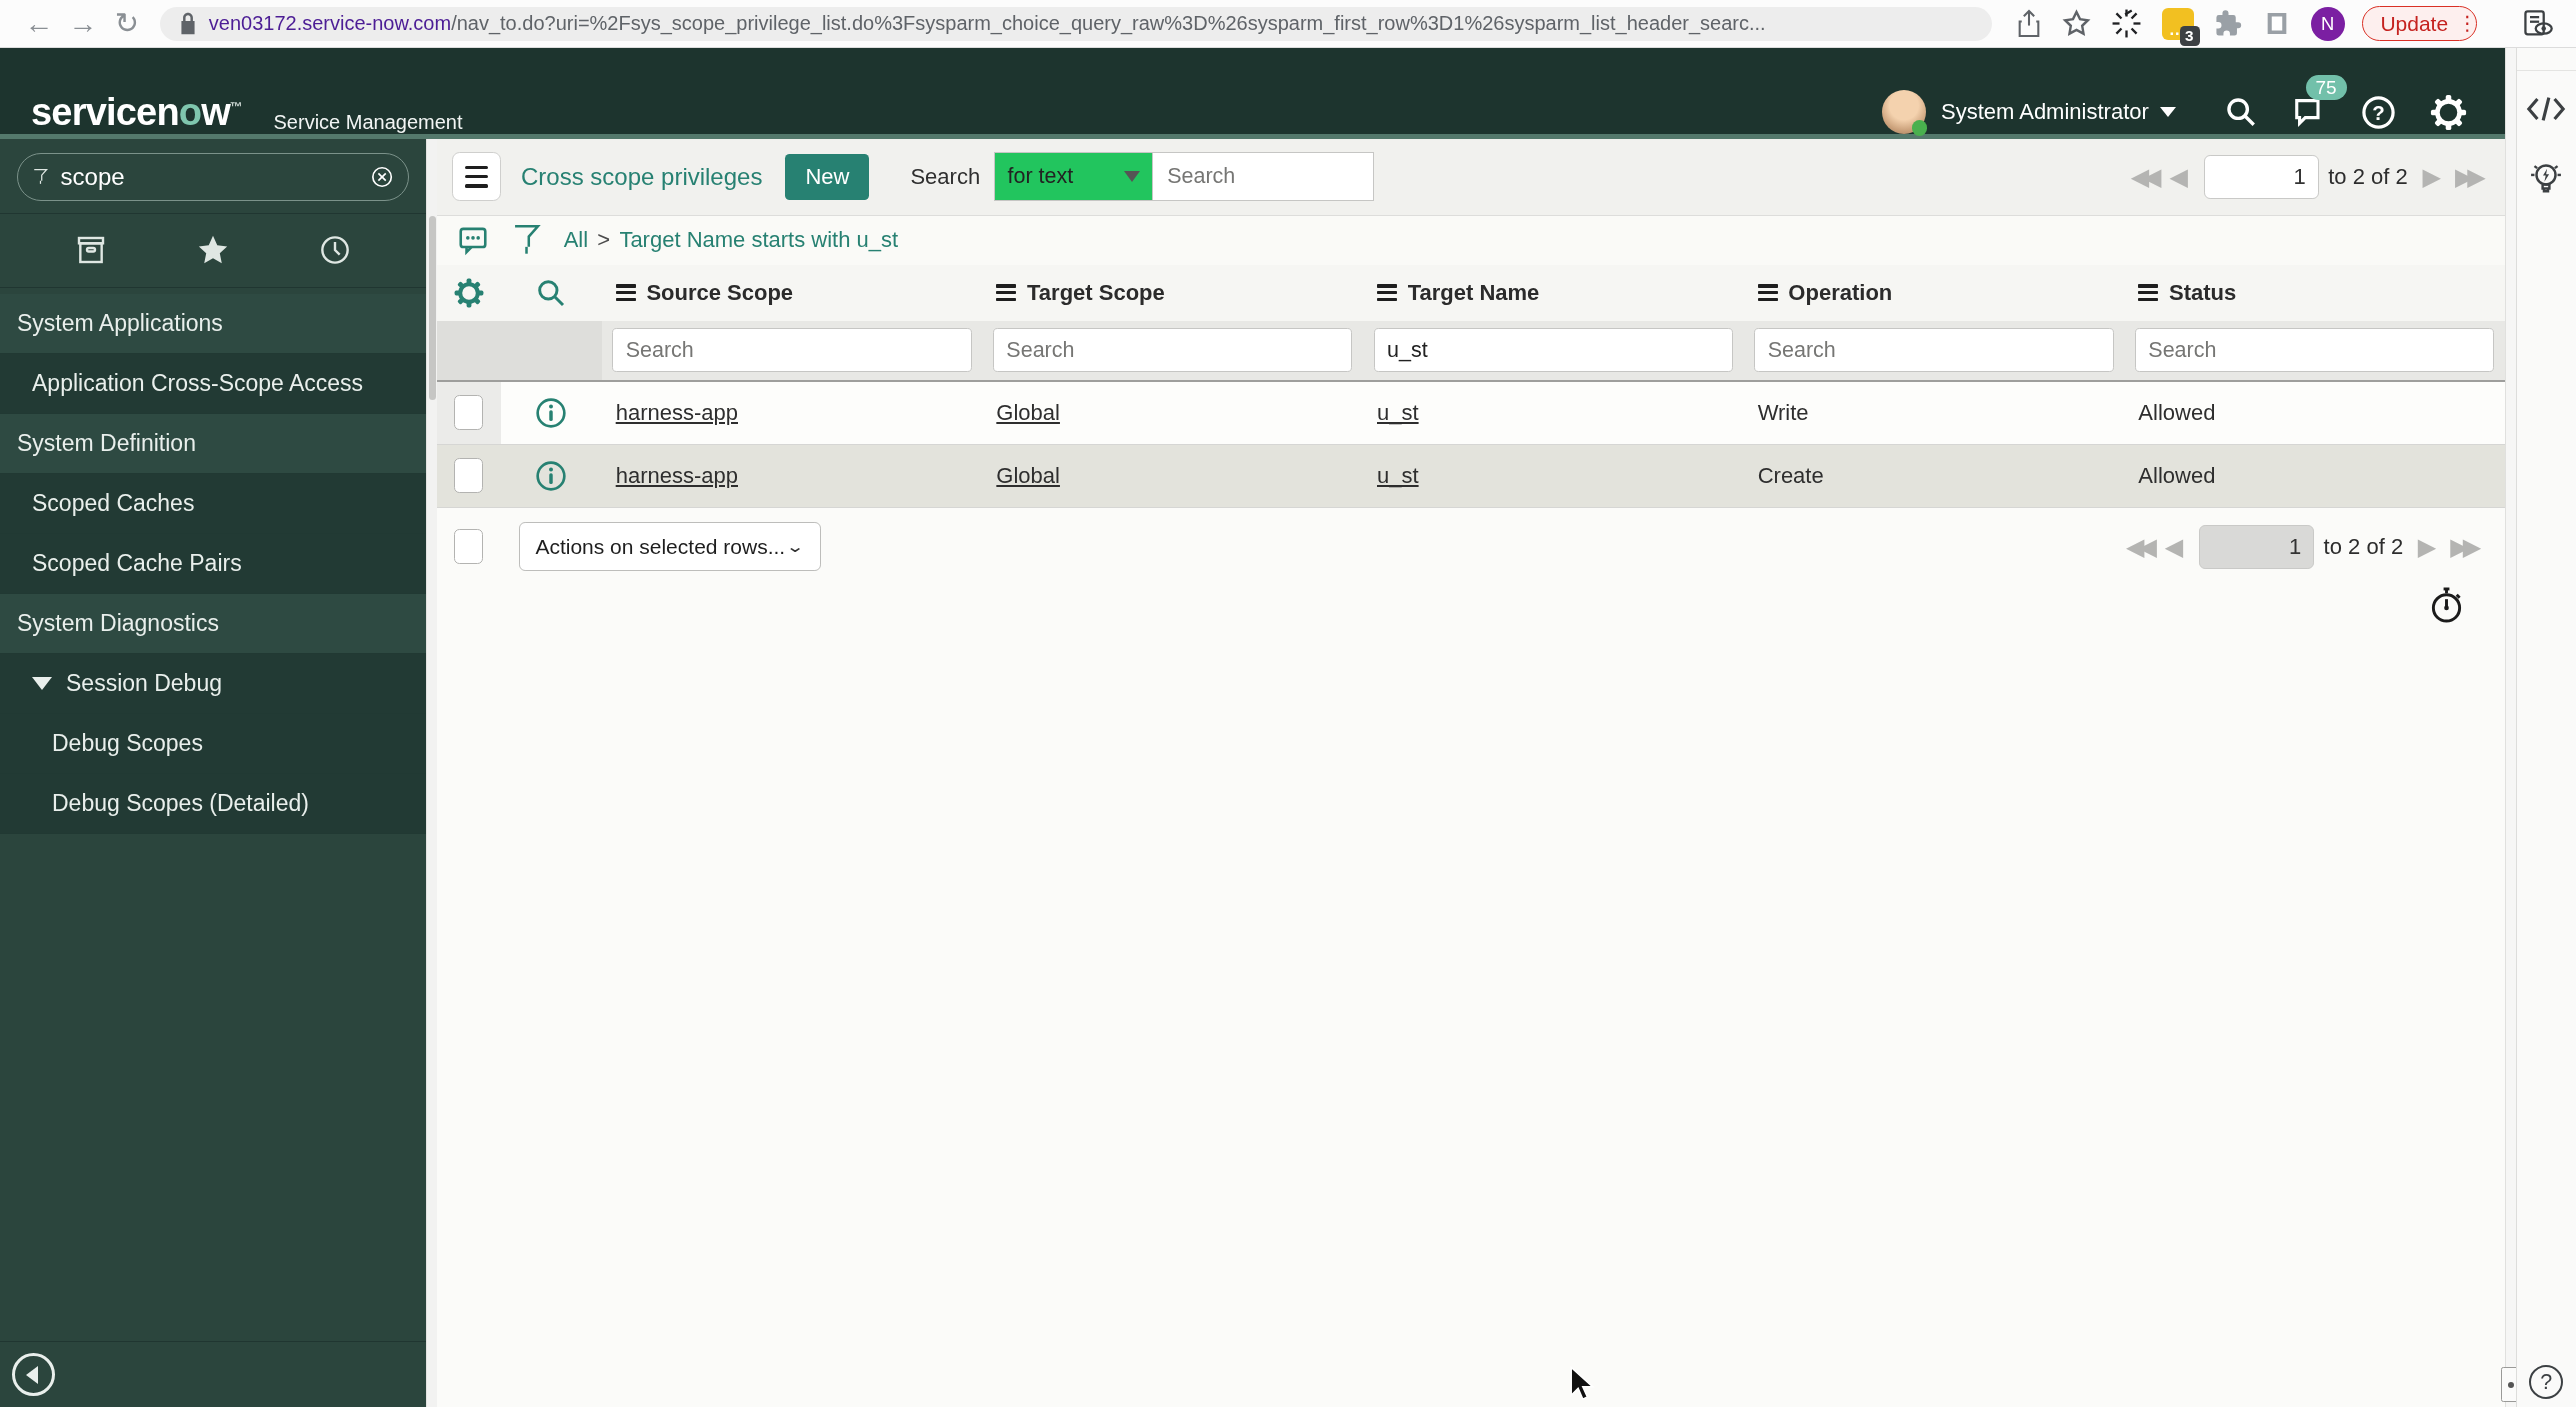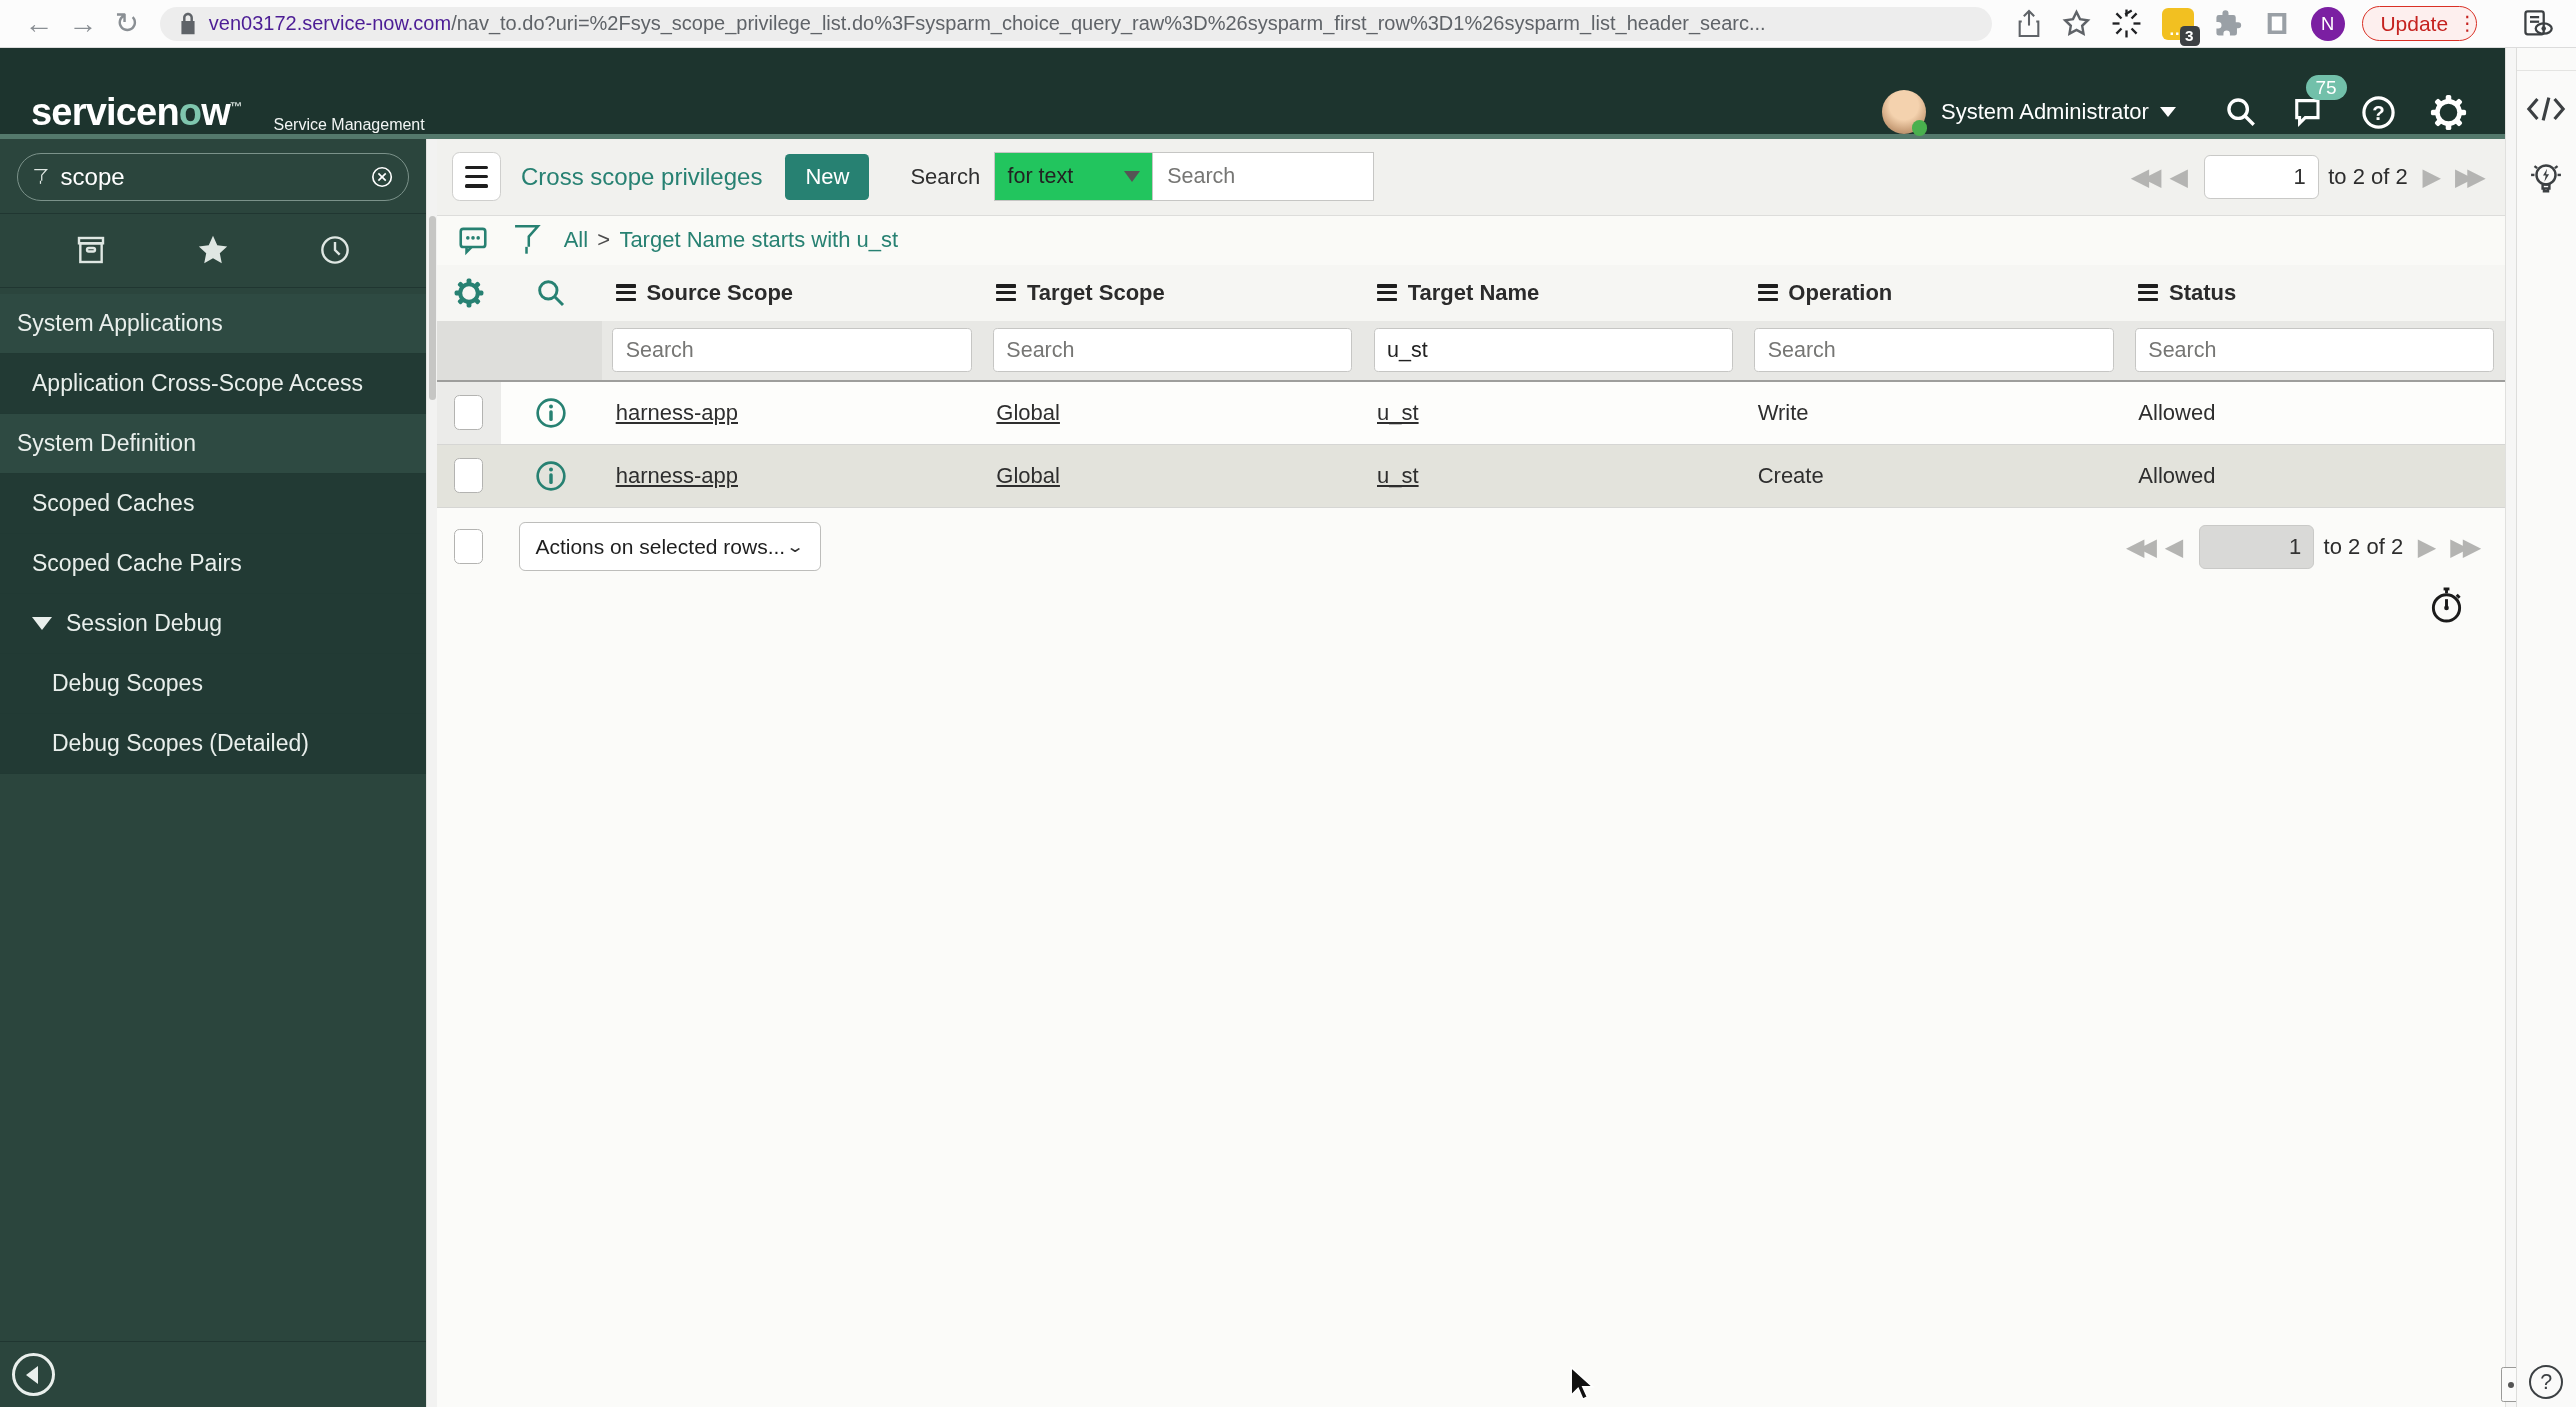--- a/index.html
+++ b/index.html
@@ -32,21 +32,21 @@
     line-height:0.55; text-align:center; width:10.7px; }
 
   
   .below-chrome { display:flex; height:1359px; }
   .left-stack { width:2505px; display:flex; flex-direction:column; }
   .sn-header { height:86px; background:#1d342e; display:flex; align-items:flex-end;
     padding:0 21.5px 0 31px; color:#fff; }
   .logo { font-size:38px; font-weight:bold; letter-spacing:-0.8px; color:#fff; }
   .logo .o { color:#7fc6ae; }
   .logo sup { font-size:12.3px; color:#cfd9d5; }
-  .product { font-size:16px; font-weight:normal; color:#f2f5f4; margin-left:32px; }
+  .product { font-size:20px; font-weight:normal; color:#f2f5f4; margin-left:32px; }
   .hdr-right { margin-left:auto; display:flex; align-items:center; }
   .avatar-photo { width:44px; height:44px; border-radius:50%; position:relative;
     background:radial-gradient(circle at 50% 35%, #f4d2ae 0 40%, #caa07a 70%, #9b7354 100%);
     flex:0 0 auto; }
   .status-dot { position:absolute; right:-1.5px; bottom:-1.5px; width:15.3px; height:15.3px;
     border-radius:50%; background:#49b04e; }
   .user-name { font-size:22px; margin:0 10.7px 0 15.3px; }
   .caret-down { width:0; height:0; border-left:8.4px solid transparent;
     border-right:8.4px solid transparent; border-top:10.7px solid #fff; margin-right:31px; }
   .hdr-ico { margin:0 17px; color:#fff; position:relative; display:flex; }
@@ -354,20 +354,23 @@
             </div>
           <div class="nav-item nav-section">
               <span>System Definition</span>
             </div>
           <div class="nav-item nav-module">
               <span>Scoped Caches</span>
             </div>
           <div class="nav-item nav-module">
               <span>Scoped Cache Pairs</span>
             </div>
+          <div class="nav-item nav-section">
+              <span>System Diagnostics</span>
+            </div>
           <div class="nav-item nav-group">
               <span class="tri-down"></span>
               <span>Session Debug</span>
             </div>
           <div class="nav-item nav-sub">
               <span>Debug Scopes</span>
             </div>
           <div class="nav-item nav-sub">
               <span>Debug Scopes (Detailed)</span>
             </div>

